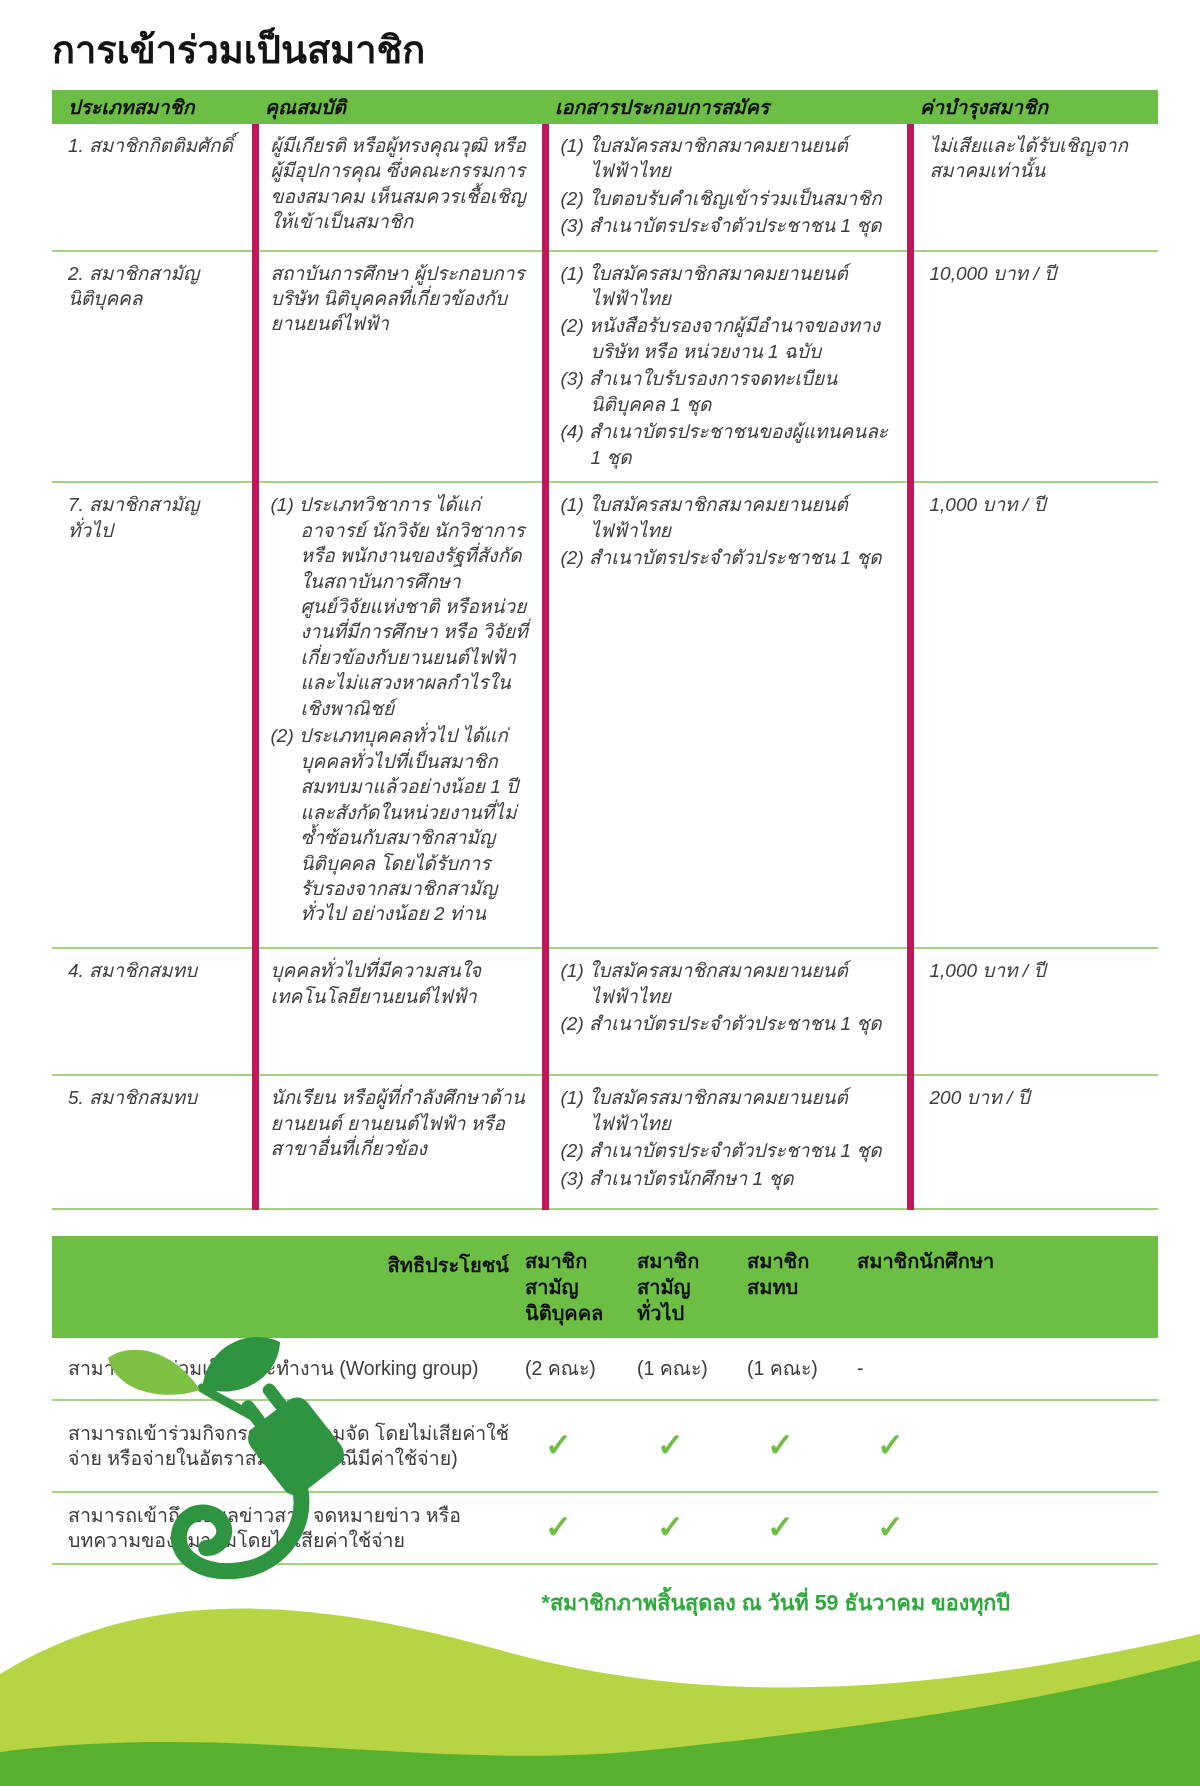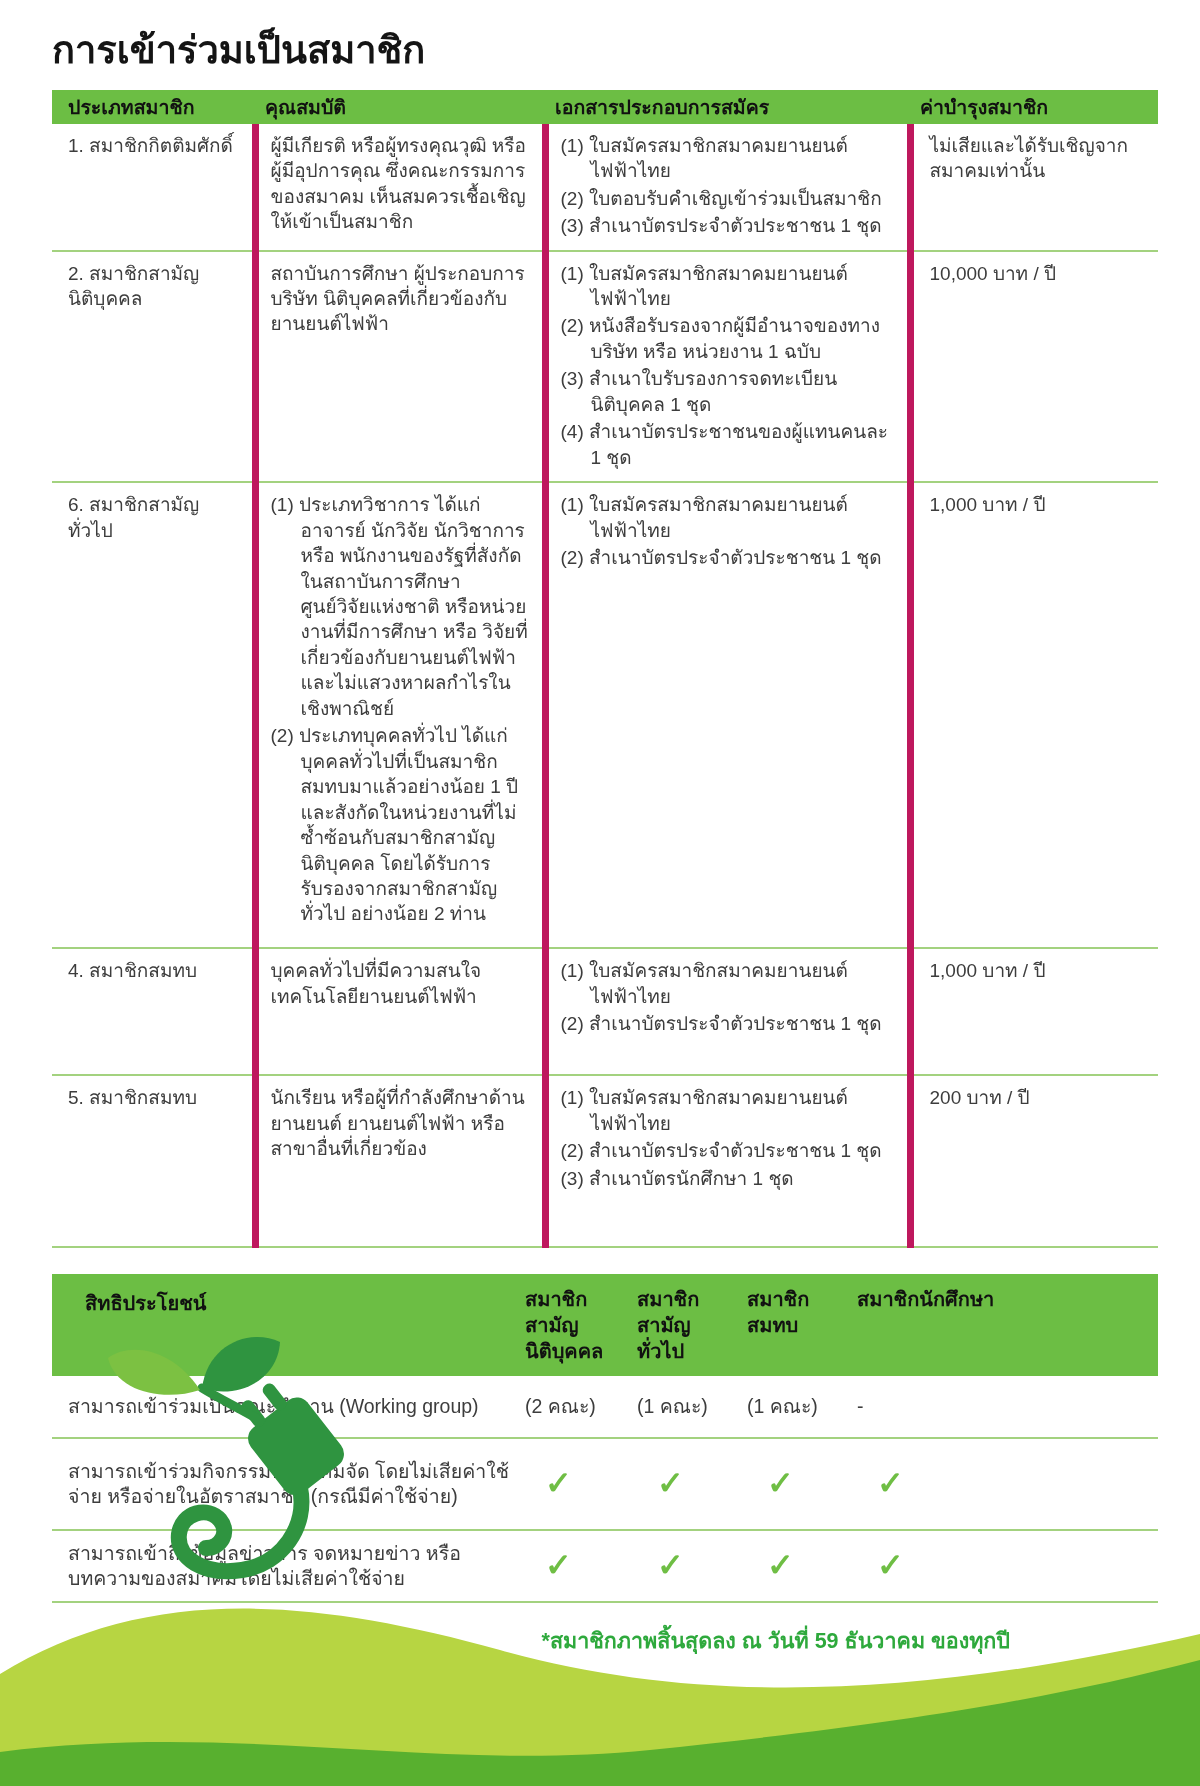--- a/index.html
+++ b/index.html
@@ -7,21 +7,21 @@
     width:1200px;height:1786px;position:relative;overflow:hidden;background:#ffffff;
     font-family:"Liberation Sans",sans-serif;color:#3d3d3d;
   }
   .page-title{
     font-size:38px;font-weight:bold;color:#141414;margin:0;
     padding:28px 0 0 52px;line-height:1.2;
   }
   
   table.mtable{
     border-collapse:collapse;table-layout:fixed;width:1106px;
-    margin:16px 0 8px 52px;font-size:19px;line-height:1.34;color:#3d3d3d;
+    margin:16px 0 8px 52px;font-size:19px;line-height:1.34;color:#3d3d3d;font-style:italic;
   }
   .mtable col.c1{width:203px}.mtable col.c2{width:290px}
   .mtable col.c3{width:365px}.mtable col.c4{width:248px}
   .mtable th{
     background:#6CBE44;color:#111;font-weight:bold;text-align:left;
     padding:4px 10px;font-size:19.5px;height:34px;box-sizing:border-box;vertical-align:middle;
   }
   .mtable th.first{padding-left:16px;}
   .mtable td{
     vertical-align:top;padding:9px 12px 9px 12px;
@@ -35,21 +35,21 @@
   table.btable{
     border-collapse:collapse;table-layout:fixed;width:1106px;
     margin:26px 0 0 52px;font-size:19.5px;color:#3d3d3d;line-height:1.3;
   }
   .btable col.b1{width:463px}.btable col.b2{width:112px}
   .btable col.b3{width:110px}.btable col.b4{width:110px}.btable col.b5{width:311px}
   .btable th{
     background:#6CBE44;color:#111;font-weight:bold;text-align:left;vertical-align:top;
     padding:12px 6px 12px 10px;font-size:20px;height:76px;box-sizing:border-box;
   }
-  .btable th.first{padding-left:33px;padding-top:16px;}
+  .btable th.first{padding-left:33px;padding-top:16px;text-align:right;}
   .btable td{
     border-bottom:2px solid #A3D27F;vertical-align:middle;
     padding:8px 6px 8px 10px;box-sizing:border-box;
   }
   .btable td.blabel{padding-left:16px;}
   .btable td.bcheck{padding-left:30px;}
   .check{color:#6FBE44;font-size:32px;font-weight:bold;line-height:1;}
   
   .footer-note{
     width:1106px;margin:20px 0 0 52px;box-sizing:border-box;padding-right:148px;
@@ -99,21 +99,21 @@
       </td>
       <td>
         <div class="hang">(1) ใบสมัครสมาชิกสมาคมยานยนต์ไฟฟ้าไทย</div>
         <div class="hang">(2) หนังสือรับรองจากผู้มีอำนาจของทางบริษัท หรือ หน่วยงาน 1 ฉบับ</div>
         <div class="hang">(3) สำเนาใบรับรองการจดทะเบียนนิติบุคคล 1 ชุด</div>
         <div class="hang">(4) สำเนาบัตรประชาชนของผู้แทนคนละ 1 ชุด</div>
       </td>
       <td class="c-fee">10,000 บาท / ปี</td>
     </tr>
     <tr style="height:466px;">
-      <td class="c-type">6. สมาชิกสามัญทั่วไป</td>
+      <td class="c-type">7. สมาชิกสามัญทั่วไป</td>
       <td>
         <div class="hang">(1) ประเภทวิชาการ ได้แก่ อาจารย์ นักวิจัย นักวิชาการ หรือ พนักงานของรัฐที่สังกัดในสถาบันการศึกษา ศูนย์วิจัยแห่งชาติ หรือหน่วยงานที่มีการศึกษา หรือ วิจัยที่เกี่ยวข้องกับยานยนต์ไฟฟ้า และไม่แสวงหาผลกำไรในเชิงพาณิชย์</div>
         <div class="hang">(2) ประเภทบุคคลทั่วไป ได้แก่ บุคคลทั่วไปที่เป็นสมาชิกสมทบมาแล้วอย่างน้อย 1 ปี และสังกัดในหน่วยงานที่ไม่ซ้ำซ้อนกับสมาชิกสามัญนิติบุคคล โดยได้รับการรับรองจากสมาชิกสามัญทั่วไป อย่างน้อย 2 ท่าน</div>
       </td>
       <td>
         <div class="hang">(1) ใบสมัครสมาชิกสมาคมยานยนต์ไฟฟ้าไทย</div>
         <div class="hang">(2) สำเนาบัตรประจำตัวประชาชน 1 ชุด</div>
       </td>
       <td class="c-fee">1,000 บาท / ปี</td>
     </tr>
@@ -121,21 +121,21 @@
       <td class="c-type">4. สมาชิกสมทบ</td>
       <td>
         <div>บุคคลทั่วไปที่มีความสนใจเทคโนโลยียานยนต์ไฟฟ้า</div>
       </td>
       <td>
         <div class="hang">(1) ใบสมัครสมาชิกสมาคมยานยนต์ไฟฟ้าไทย</div>
         <div class="hang">(2) สำเนาบัตรประจำตัวประชาชน 1 ชุด</div>
       </td>
       <td class="c-fee">1,000 บาท / ปี</td>
     </tr>
-    <tr style="height:172px;">
+    <tr style="height:134px;">
       <td class="c-type">5. สมาชิกสมทบ</td>
       <td>
         <div>นักเรียน หรือผู้ที่กำลังศึกษาด้านยานยนต์ ยานยนต์ไฟฟ้า หรือสาขาอื่นที่เกี่ยวข้อง</div>
       </td>
       <td>
         <div class="hang">(1) ใบสมัครสมาชิกสมาคมยานยนต์ไฟฟ้าไทย</div>
         <div class="hang">(2) สำเนาบัตรประจำตัวประชาชน 1 ชุด</div>
         <div class="hang">(3) สำเนาบัตรนักศึกษา 1 ชุด</div>
       </td>
       <td class="c-fee">200 บาท / ปี</td>

